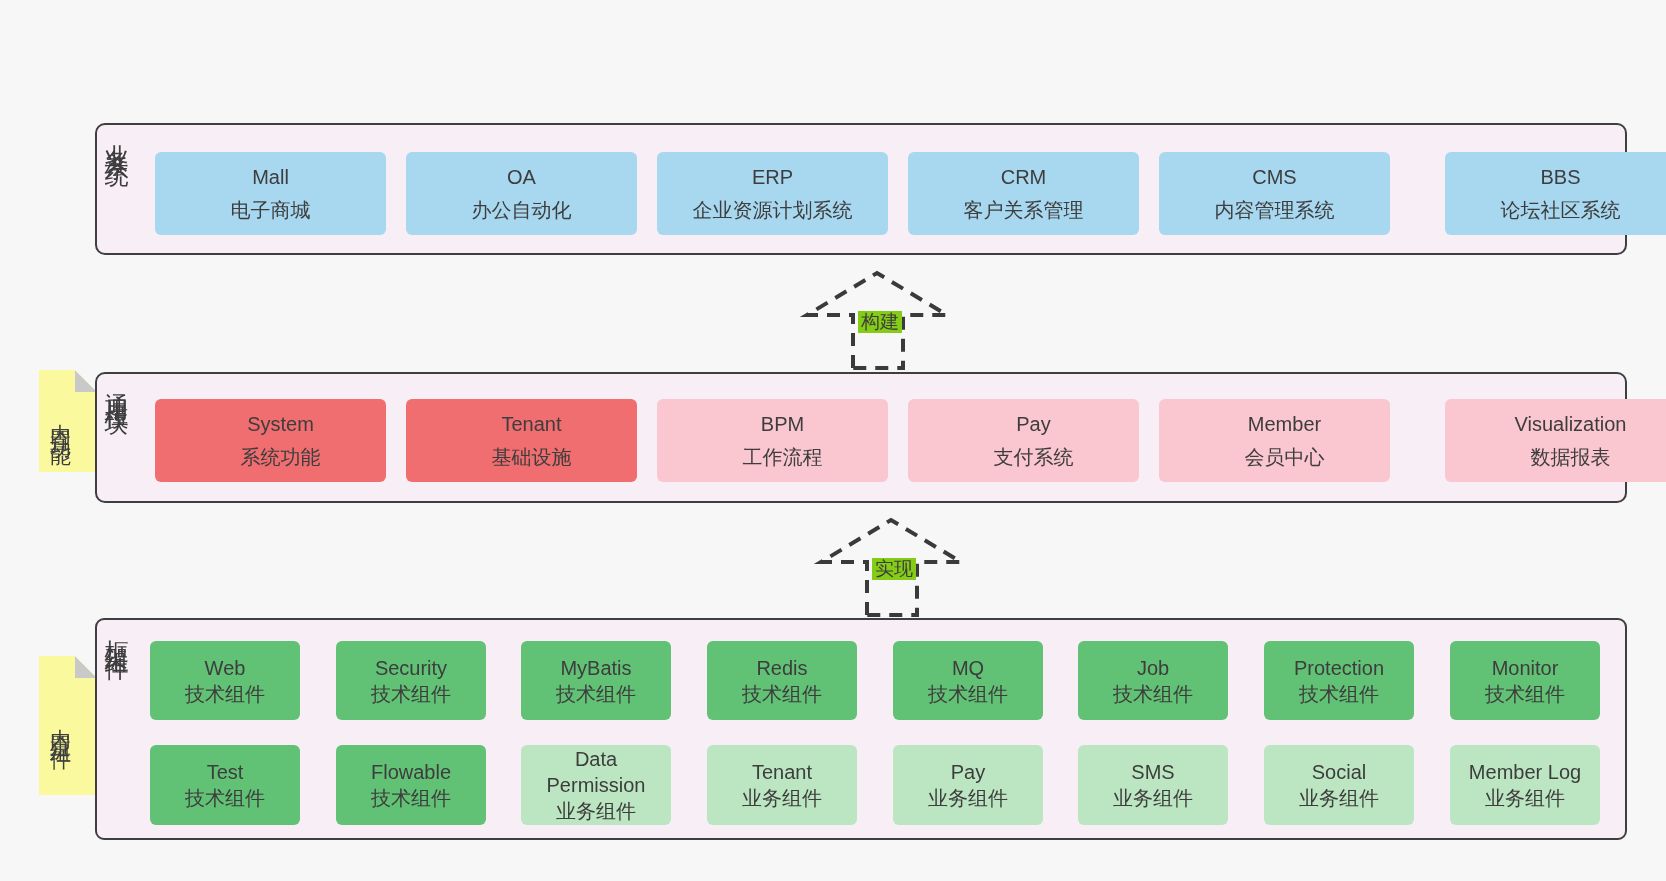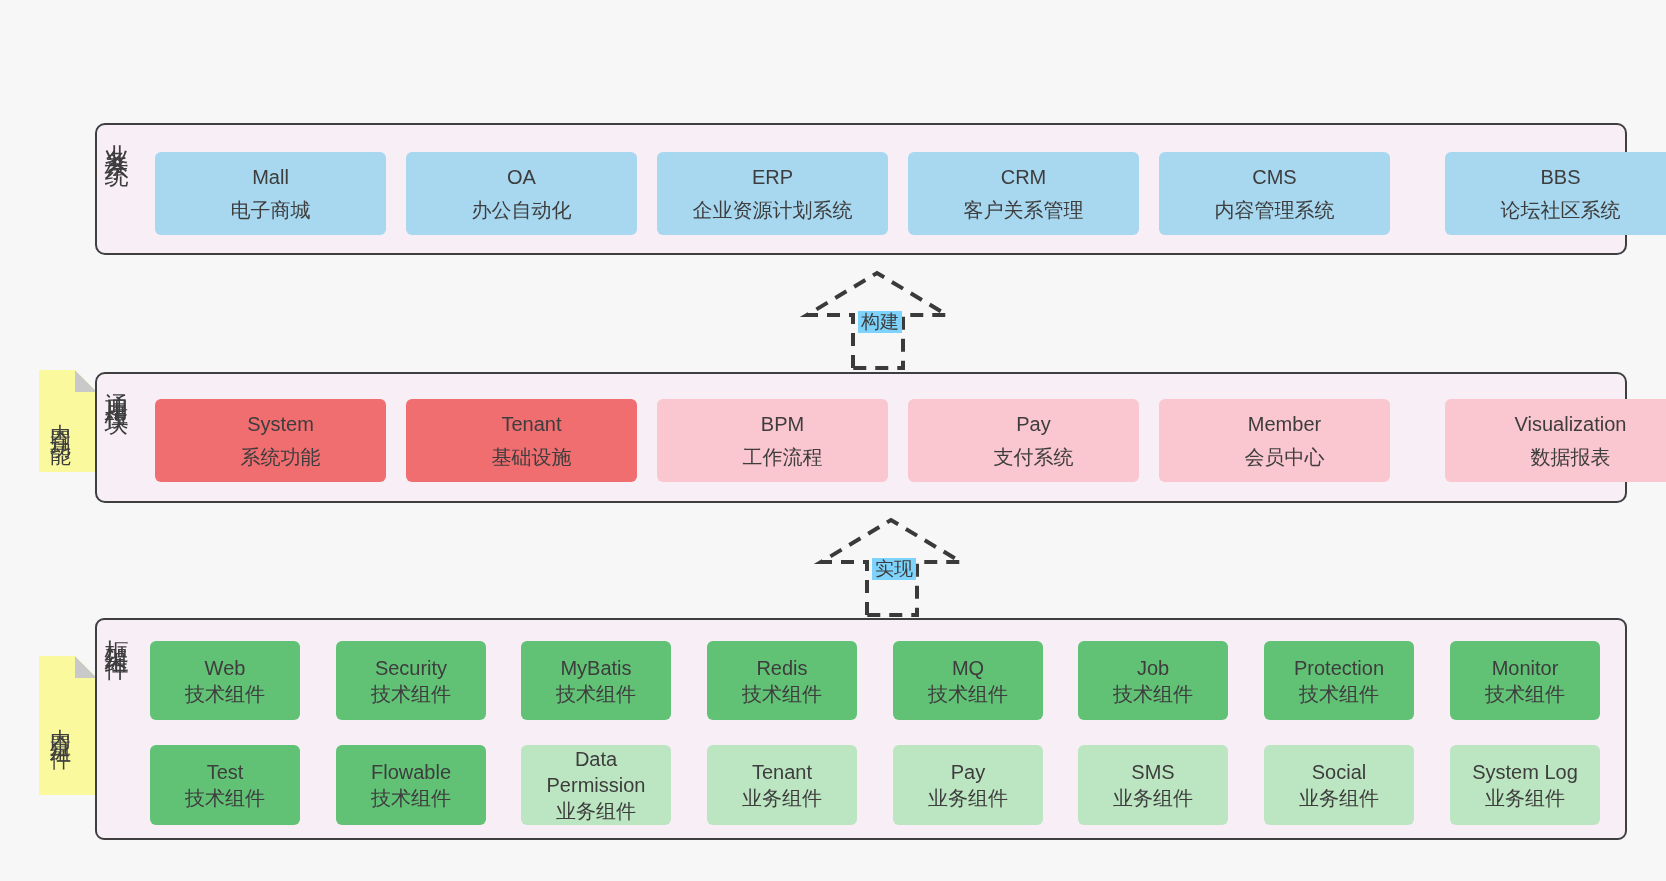--- a/index.html
+++ b/index.html
@@ -83,21 +83,21 @@
   .arrow { position: absolute; width: 160px; height: 104px; z-index: 3; }
   #arrow-build     { left: 800px; top: 268px; }
   #arrow-implement { left: 814px; top: 515px; }
   .arrow svg { position: absolute; inset: 0; overflow: visible; }
   .arrow polygon {
     fill: none; stroke: #3a3a3a; stroke-width: 4;
     stroke-dasharray: 13 9; stroke-linejoin: miter;
   }
   .arrow-label {
     position: absolute; left: 50%; top: 43px; transform: translateX(-50%);
-    background: #7dd3fc; font-size: 19px; line-height: 22px;
+    background: #84cc16; font-size: 19px; line-height: 22px;
     padding: 0 3px; white-space: nowrap;
   }
 </style>
 </head>
 <body>
 
 <div class="page">
 
   <div class="sticky" id="sticky-modules">
     <span class="vtext">内置功能</span>
@@ -234,18 +234,18 @@
     </div>
     <div class="box b8 row2 c8-6 green-light">
       <div>SMS</div>
       <div>业务组件</div>
     </div>
     <div class="box b8 row2 c8-7 green-light">
       <div>Social</div>
       <div>业务组件</div>
     </div>
     <div class="box b8 row2 c8-8 green-light">
-      <div>System Log</div>
+      <div>Member Log</div>
       <div>业务组件</div>
     </div>
   </div>
 
 </div>
 
 </body></html>

